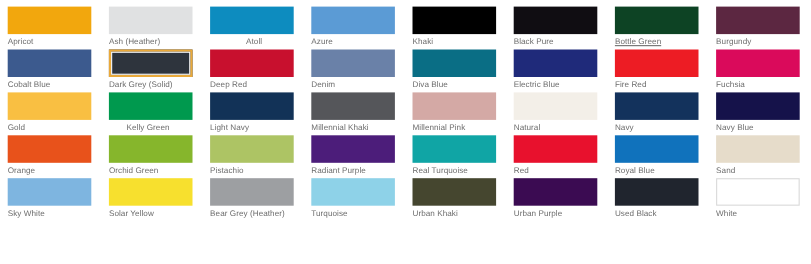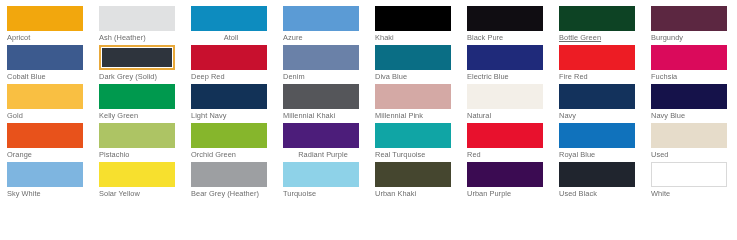--- a/index.html
+++ b/index.html
@@ -118,21 +118,21 @@
     <div class="swatch-cell">
       <span class="swatch-chip" style="background: rgb(218, 10, 91);"></span>
       <span class="swatch-label" style="color: rgb(109, 109, 109);">Fuchsia</span>
     </div>
     <div class="swatch-cell">
       <span class="swatch-chip" style="background: rgb(249, 191, 66);"></span>
       <span class="swatch-label" style="color: rgb(109, 109, 109);">Gold</span>
     </div>
     <div class="swatch-cell">
       <span class="swatch-chip" style="background: rgb(0, 153, 78);"></span>
-      <span class="swatch-label" style="color: rgb(109, 109, 109);">Kelly Green</span>
+      <span class="swatch-label" style="color: rgb(109, 109, 109); margin-left: 16px;">Kelly Green</span>
     </div>
     <div class="swatch-cell">
       <span class="swatch-chip" style="background: rgb(18, 50, 87);"></span>
       <span class="swatch-label" style="color: rgb(109, 109, 109);">Light Navy</span>
     </div>
     <div class="swatch-cell">
       <span class="swatch-chip" style="background: rgb(85, 86, 90);"></span>
       <span class="swatch-label" style="color: rgb(109, 109, 109);">Millennial Khaki</span>
     </div>
     <div class="swatch-cell">
@@ -149,46 +149,46 @@
     </div>
     <div class="swatch-cell">
       <span class="swatch-chip" style="background: rgb(21, 18, 74);"></span>
       <span class="swatch-label" style="color: rgb(109, 109, 109);">Navy Blue</span>
     </div>
     <div class="swatch-cell">
       <span class="swatch-chip" style="background: rgb(232, 82, 27);"></span>
       <span class="swatch-label" style="color: rgb(109, 109, 109);">Orange</span>
     </div>
     <div class="swatch-cell">
+      <span class="swatch-chip" style="background: rgb(134, 182, 44);"></span>
+      <span class="swatch-label" style="color: rgb(109, 109, 109);">Orchid Green</span>
+    </div>
+    <div class="swatch-cell">
       <span class="swatch-chip" style="background: rgb(173, 196, 100);"></span>
       <span class="swatch-label" style="color: rgb(109, 109, 109);">Pistachio</span>
     </div>
     <div class="swatch-cell">
-      <span class="swatch-chip" style="background: rgb(134, 182, 44);"></span>
-      <span class="swatch-label" style="color: rgb(109, 109, 109);">Orchid Green</span>
-    </div>
-    <div class="swatch-cell">
       <span class="swatch-chip" style="background: rgb(76, 29, 122);"></span>
-      <span class="swatch-label" style="color: rgb(109, 109, 109); text-align: center;">Radiant Purple</span>
+      <span class="swatch-label" style="color: rgb(109, 109, 109);">Radiant Purple</span>
     </div>
     <div class="swatch-cell">
       <span class="swatch-chip" style="background: rgb(16, 165, 165);"></span>
       <span class="swatch-label" style="color: rgb(109, 109, 109);">Real Turquoise</span>
     </div>
     <div class="swatch-cell">
       <span class="swatch-chip" style="background: rgb(232, 17, 45);"></span>
       <span class="swatch-label" style="color: rgb(109, 109, 109);">Red</span>
     </div>
     <div class="swatch-cell">
       <span class="swatch-chip" style="background: rgb(16, 114, 188);"></span>
       <span class="swatch-label" style="color: rgb(109, 109, 109);">Royal Blue</span>
     </div>
     <div class="swatch-cell">
       <span class="swatch-chip" style="background: rgb(230, 220, 202);"></span>
-      <span class="swatch-label" style="color: rgb(109, 109, 109);">Used</span>
+      <span class="swatch-label" style="color: rgb(109, 109, 109);">Sand</span>
     </div>
     <div class="swatch-cell">
       <span class="swatch-chip" style="background: rgb(126, 181, 224);"></span>
       <span class="swatch-label" style="color: rgb(109, 109, 109);">Sky White</span>
     </div>
     <div class="swatch-cell">
       <span class="swatch-chip" style="background: rgb(247, 224, 46);"></span>
       <span class="swatch-label" style="color: rgb(109, 109, 109);">Solar Yellow</span>
     </div>
     <div class="swatch-cell">

